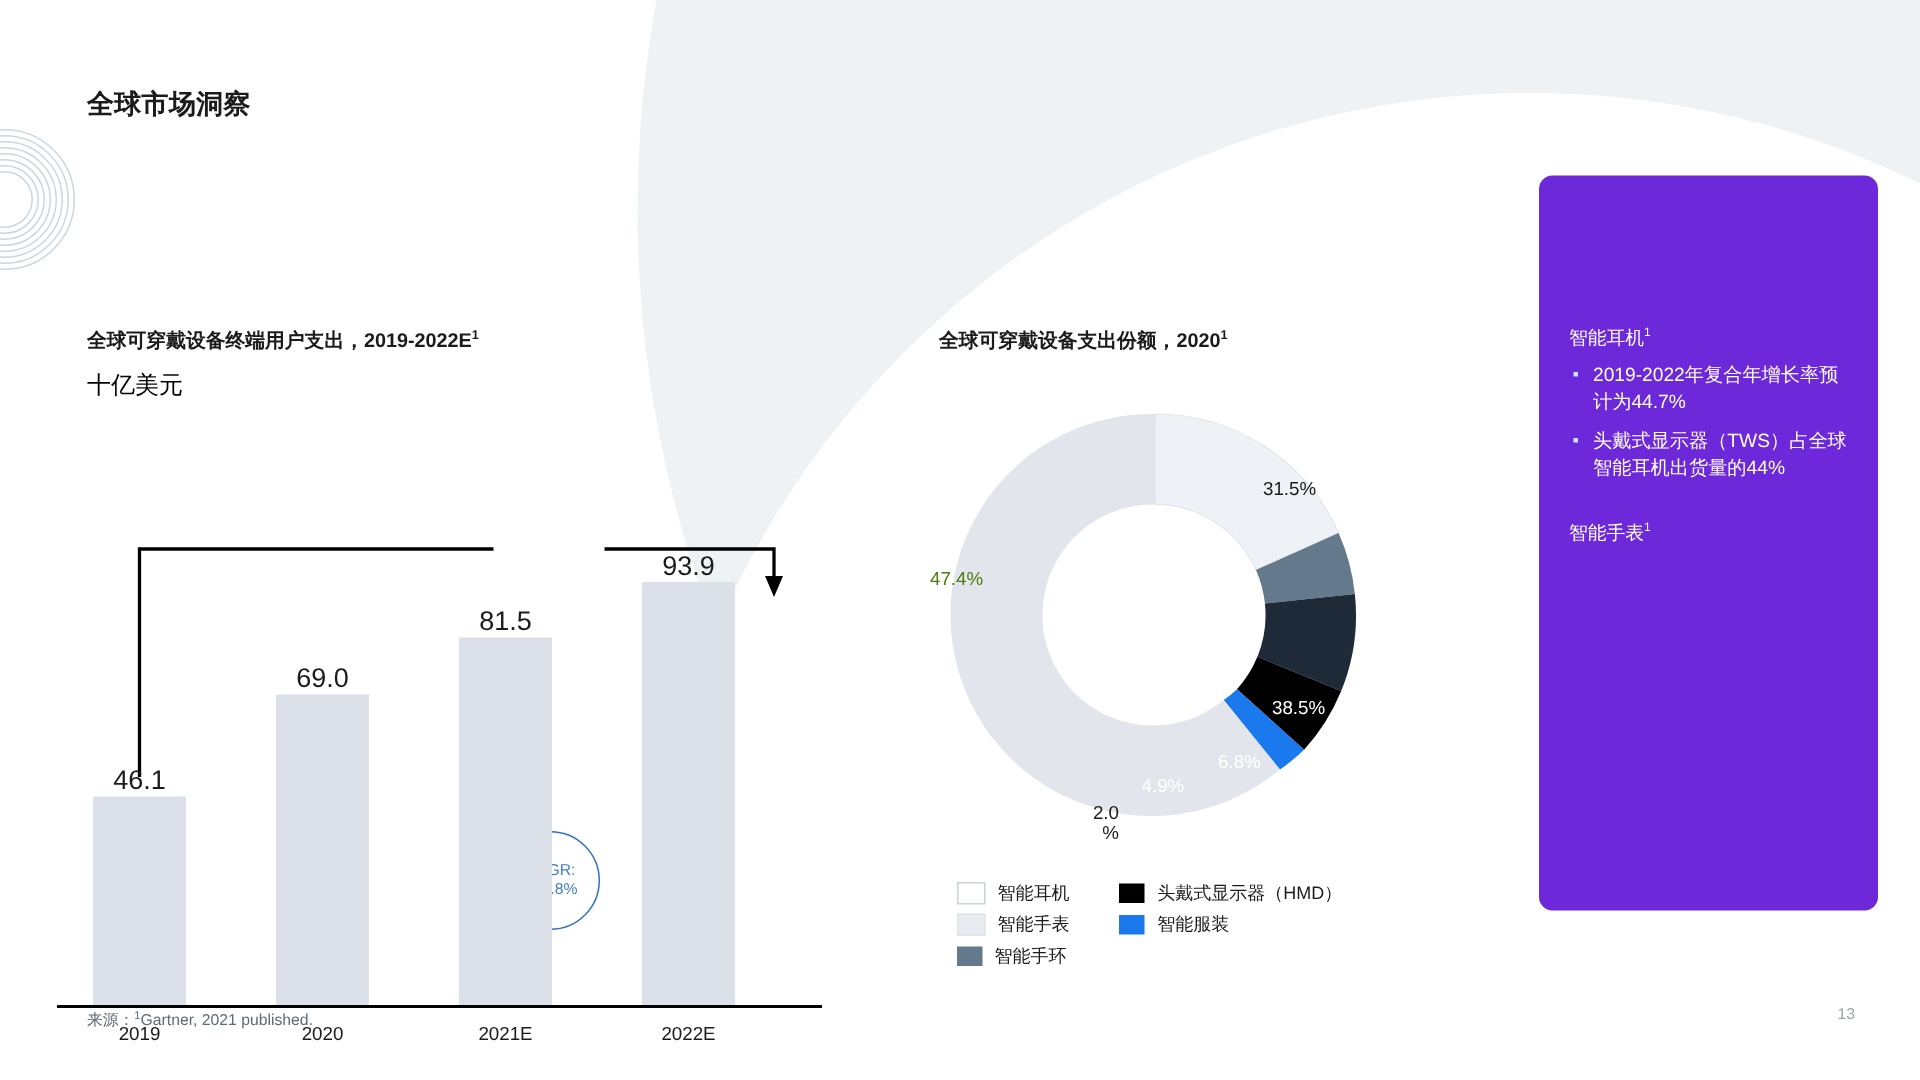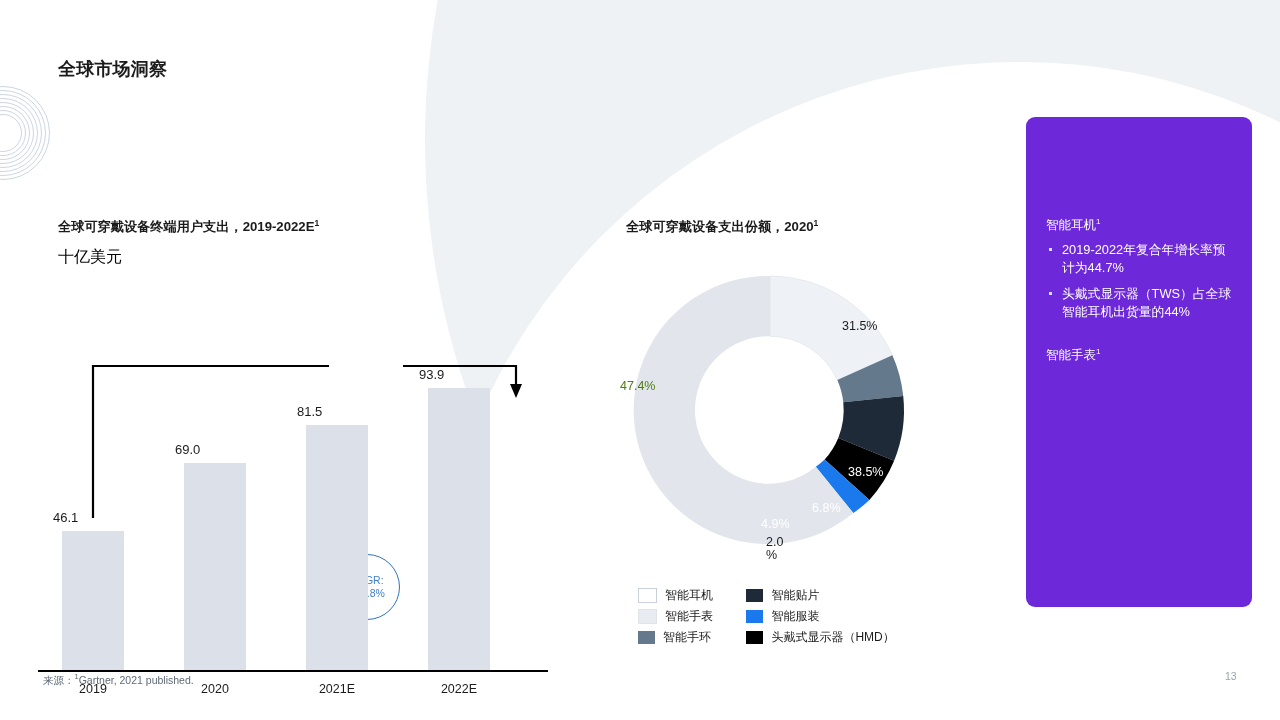--- a/index.html
+++ b/index.html
@@ -53,21 +53,21 @@
   .chart-title{font-size:13.2px;font-weight:bold;color:#1b1b1b;}
   .chart-title sup{font-size:8.5px;font-weight:bold;}
   .chart-unit{font-size:16px;color:#000000;margin-top:11px;}
 
   .plot{position:absolute;left:0;top:64px;width:492px;height:345px;}
   .axis{position:absolute;left:6px;top:388px;width:486px;height:0;border-top:2px solid #000;}
   .bar{
     position:absolute;bottom:0;width:62px;background:#dce1e9;
   }
   .bar-val{
-    position:absolute;width:80px;text-align:left;font-size:13px;color:#1b1b1b;
+    position:absolute;width:80px;text-align:center;font-size:18px;color:#1b1b1b;
   }
   .bar-cat{
     position:absolute;width:90px;text-align:center;font-size:12.5px;color:#1b1b1b;
   }
 
   .cagr-line{position:absolute;left:0;top:0;width:492px;height:360px;pointer-events:none;}
   .cagr-bubble{
     position:absolute;left:276px;top:272px;width:64px;height:64px;border-radius:50%;
     border:1.6px solid #2f72c4;background:#ffffff;
     display:flex;flex-direction:column;align-items:center;justify-content:center;
@@ -102,21 +102,21 @@
     margin-bottom:9px;
   }
   .bp-list li:before{
     content:"";position:absolute;left:3px;top:7px;width:3px;height:3px;
     background:#cfe1fb;border-radius:0;
   }
   .bp-gap{height:18px;}
 
   
   .source{
-    position:absolute;left:43px;top:672px;font-size:10.5px;color:#5e6a76;text-align:center;
+    position:absolute;left:58px;top:672px;font-size:10.5px;color:#5e6a76;text-align:center;
   }
   .source sup{font-size:7.5px;}
   .pageno{
     position:absolute;left:1225px;top:670px;font-size:10.5px;color:#98a3ae;
   }
 </style>
 </head>
 <body>
 
 <div class="slide">
@@ -193,21 +193,21 @@
           <path d="M 99.40 89.89 A 134 134 0 0 1 83.29 103.03 L 45.81 56.66 A 73.7 73.7 0 0 0 54.67 49.44 Z" fill="#1a7aed"></path>
 
           <path d="M 83.29 103.03 A 134 134 0 1 1 0 -134 L 0 -73.7 A 73.7 73.7 0 1 0 45.81 56.66 Z" fill="#e2e6ec"></path>
         </g>
       </svg>
 
       <div class="pct" style="left:216px;top:66px;color:#1b1b1b;">31.5%</div>
       <div class="pct" style="left:222px;top:212px;color:#ffffff;">38.5%</div>
       <div class="pct" style="left:186px;top:248px;color:#ffffff;">6.8%</div>
       <div class="pct" style="left:135px;top:264px;color:#ffffff;">4.9%</div>
-      <div class="pct" style="left:98px;top:282px;color:#1b1b1b;text-align:left;width:22px;margin-left:42px;">2.0
+      <div class="pct" style="left:98px;top:282px;color:#1b1b1b;text-align:right;width:22px;">2.0
 %</div>
       <div class="pct" style="left:-6px;top:126px;color:#4d7c0f;">47.4%</div>
     </div>
 
     <div class="legend">
       <div class="legend-col c1">
         <div class="legend-row">
           <span class="sw" style="background:#ffffff;border:1px solid #c9d2dc;"></span>
           <span class="legend-label">智能耳机</span>
         </div>
@@ -215,30 +215,26 @@
           <span class="sw" style="background:#e8ecf1;border:1px solid #dfe4ea;"></span>
           <span class="legend-label">智能手表</span>
         </div>
         <div class="legend-row">
           <span class="sw" style="background:#65798c;"></span>
           <span class="legend-label">智能手环</span>
         </div>
       </div>
       <div class="legend-col c2">
         <div class="legend-row">
-          <span class="sw" style="background:#1e2a38;"></span>
-          <span class="legend-label">智能贴片</span>
+          <span class="sw" style="background:#000000;"></span>
+          <span class="legend-label">头戴式显示器（HMD）</span>
         </div>
         <div class="legend-row">
           <span class="sw" style="background:#1a7aed;"></span>
           <span class="legend-label">智能服装</span>
-        </div>
-        <div class="legend-row">
-          <span class="sw" style="background:#000000;"></span>
-          <span class="legend-label">头戴式显示器（HMD）</span>
         </div>
       </div>
     </div>
   </div>
 
   <div class="blue-panel">
     <div class="bp-inner">
       <div class="bp-head"><span>智能耳机</span><sup>1</sup></div>
       <ul class="bp-list">
         <li>2019-2022年复合年增长率预计为44.7%</li>

